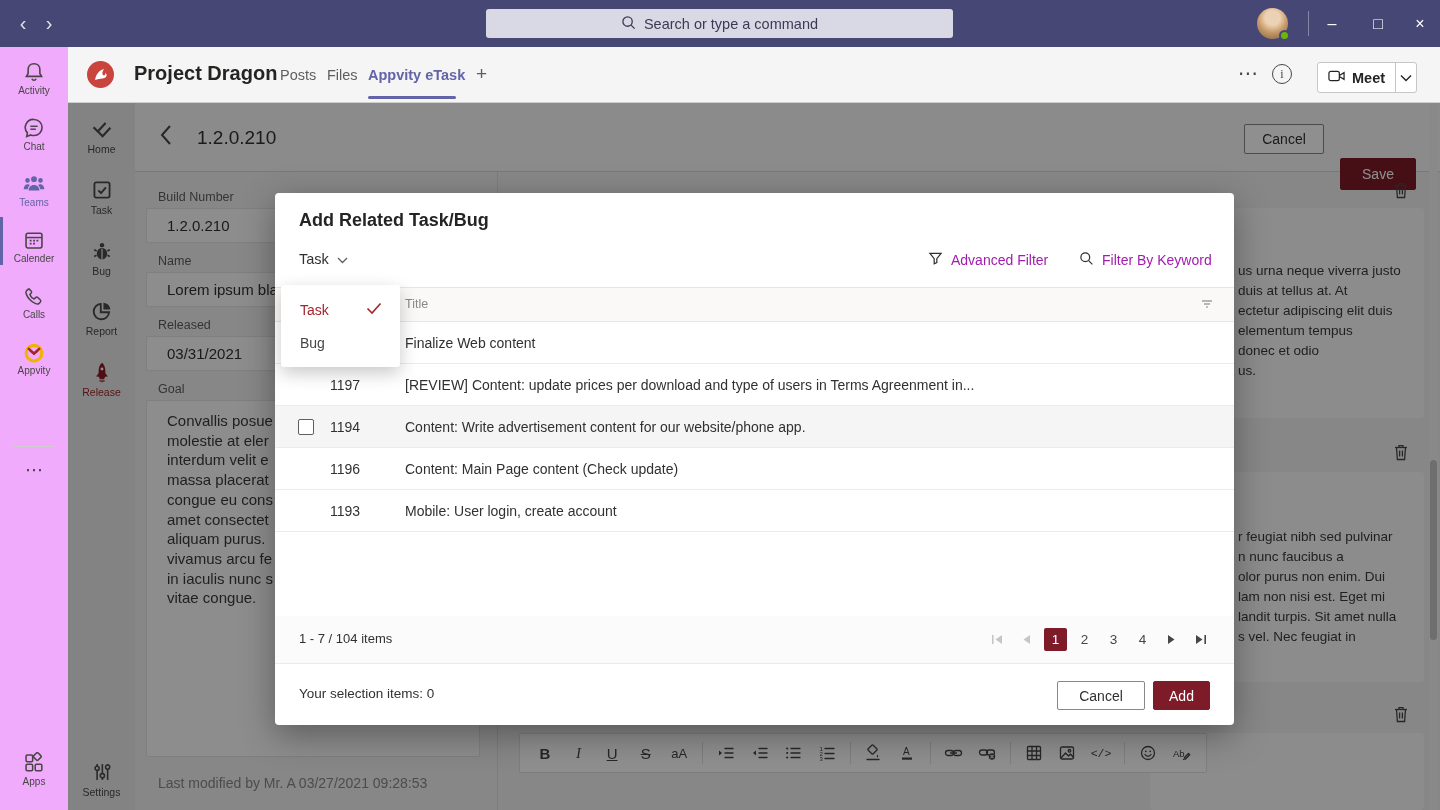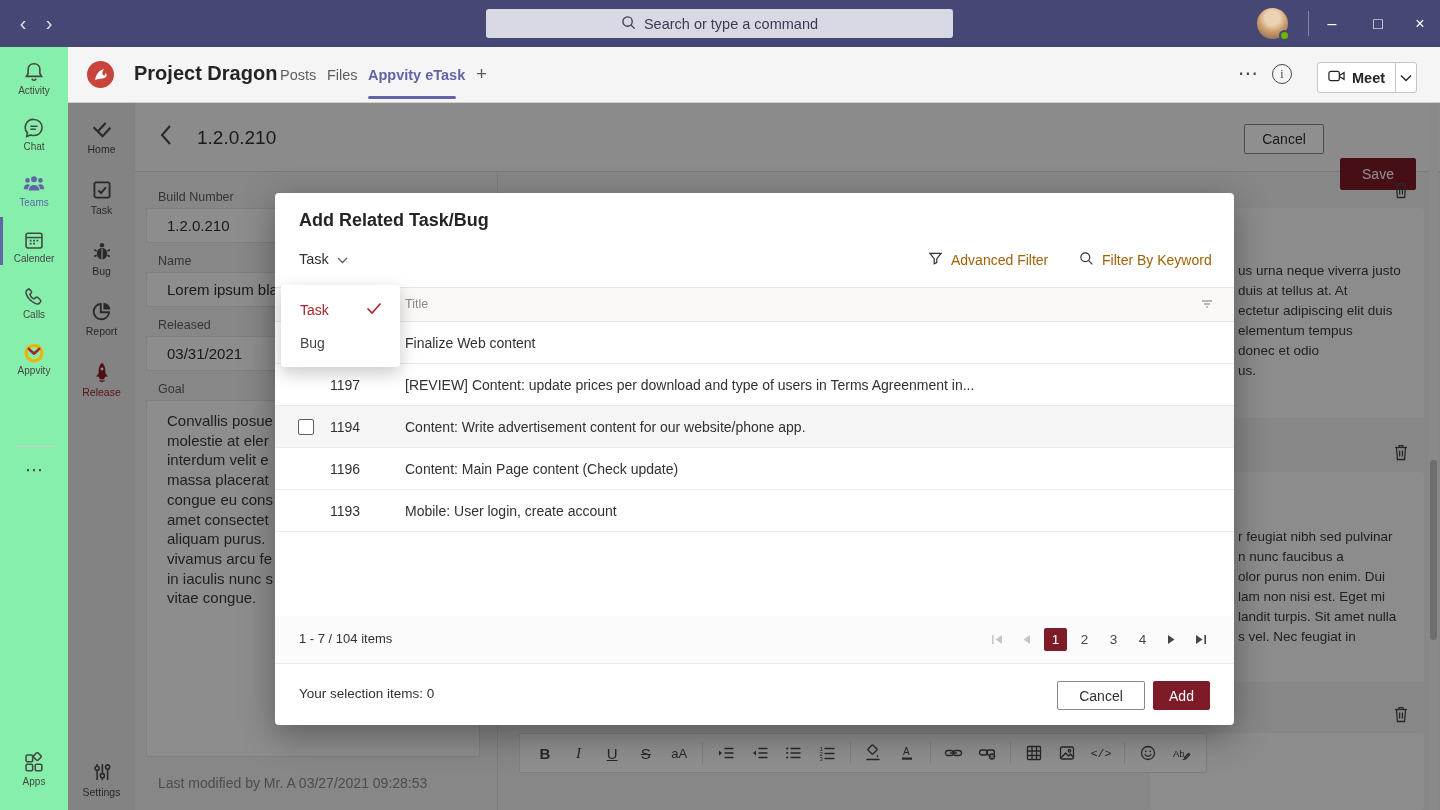--- a/index.html
+++ b/index.html
@@ -34,21 +34,21 @@
   .hdr-info { position:absolute; left:1272px; top:17px; width:20px; height:20px; border:1.4px solid #484644;
               border-radius:50%; color:#484644; font-size:12px; display:flex; align-items:center;
               justify-content:center; font-family:"Liberation Serif",serif; cursor:pointer; }
   .meetbtn { position:absolute; left:1317px; top:15px; width:100px; height:31px; border:1px solid #c8c6c4;
              border-radius:3px; background:#fff; display:flex; align-items:flex-start; cursor:pointer; }
   .meet-main { display:flex; align-items:center; gap:7px; padding:0 10px; height:100%; font-size:14.5px; font-weight:700; color:#252423; }
   .meet-split { width:1px; height:100%; background:#c8c6c4; }
   .meet-chev { flex:1; display:flex; align-items:center; justify-content:center; height:100%; }
 
   
-  .teamsrail { position:absolute; left:0; top:47px; width:68px; height:763px; background:#86efac; }
+  .teamsrail { position:absolute; left:0; top:47px; width:68px; height:763px; background:#f0abfc; }
   .rail-item { position:absolute; left:0; width:68px; height:50px; text-align:center; color:#484644; cursor:pointer; }
   .rail-item .ric { display:block; margin:0 auto; height:22px; }
   .rail-item .rlb { display:block; font-size:10px; margin-top:2px; color:#484644; }
   .rail-item.active .rlb { color:#6264a7; }
   .rail-item.active { color:#6264a7; }
   .rail-accent { position:absolute; left:0; top:170px; width:3px; height:48px; background:#6264a7; }
   .rail-sep { position:absolute; left:14px; top:399px; width:40px; height:1px; background:#cfcecd; }
   .rail-dots { position:absolute; left:0; top:412px; width:68px; text-align:center; color:#484644; font-size:18px; cursor:pointer; }
 
   
@@ -105,21 +105,21 @@
   .scroll-track { position:absolute; left:1429px; top:103px; width:9px; height:707px; background:#f5f5f5; }
   .scroll-thumb { position:absolute; left:1430px; top:460px; width:7px; height:180px; background:#c4c4c4; border-radius:4px; }
 
   
   .overlay { position:absolute; left:68px; top:103px; width:1372px; height:707px; background:rgba(0,0,0,.44); z-index:40; }
   .modal { position:absolute; left:275px; top:193px; width:959px; height:532px; background:#fff;
            border-radius:4px; box-shadow:0 10px 34px rgba(0,0,0,.35); z-index:50; }
   .modal-title { position:absolute; left:24px; top:17px; font-size:18px; font-weight:700; color:#252423; }
   .type-select { position:absolute; left:24px; top:58px; display:flex; align-items:center; gap:8px;
                  font-size:14.5px; color:#323130; cursor:pointer; }
-  .mod-filter { position:absolute; top:58px; display:flex; align-items:center; gap:8px; font-size:14px; color:#a16207; cursor:pointer; }
+  .mod-filter { position:absolute; top:58px; display:flex; align-items:center; gap:8px; font-size:14px; color:#a21caf; cursor:pointer; }
   .thead { position:absolute; left:0; top:94px; width:959px; height:35px; background:#faf9f8;
            border-top:1px solid #e8e6e4; border-bottom:1px solid #e8e6e4; }
   .thead .col-title { position:absolute; left:130px; top:9px; font-size:12.5px; color:#8a8886; }
   .thead .colfilter { position:absolute; right:20px; top:9px; color:#8a8886; cursor:pointer; }
   .trows { position:absolute; left:0; top:129px; width:959px; }
   .trow { position:relative; width:959px; height:42px; border-bottom:1px solid #edebe9; cursor:pointer; }
   .trow.hovered { background:#f5f5f5; }
   .trow .tid { position:absolute; left:40px; top:13px; width:60px; text-align:center; font-size:14px; color:#323130; }
   .trow .ttl { position:absolute; left:130px; top:13px; font-size:14px; color:#323130; white-space:pre; }
   .rowcheck { position:absolute; left:23px; top:13px; width:16px; height:16px; background:#fff;

